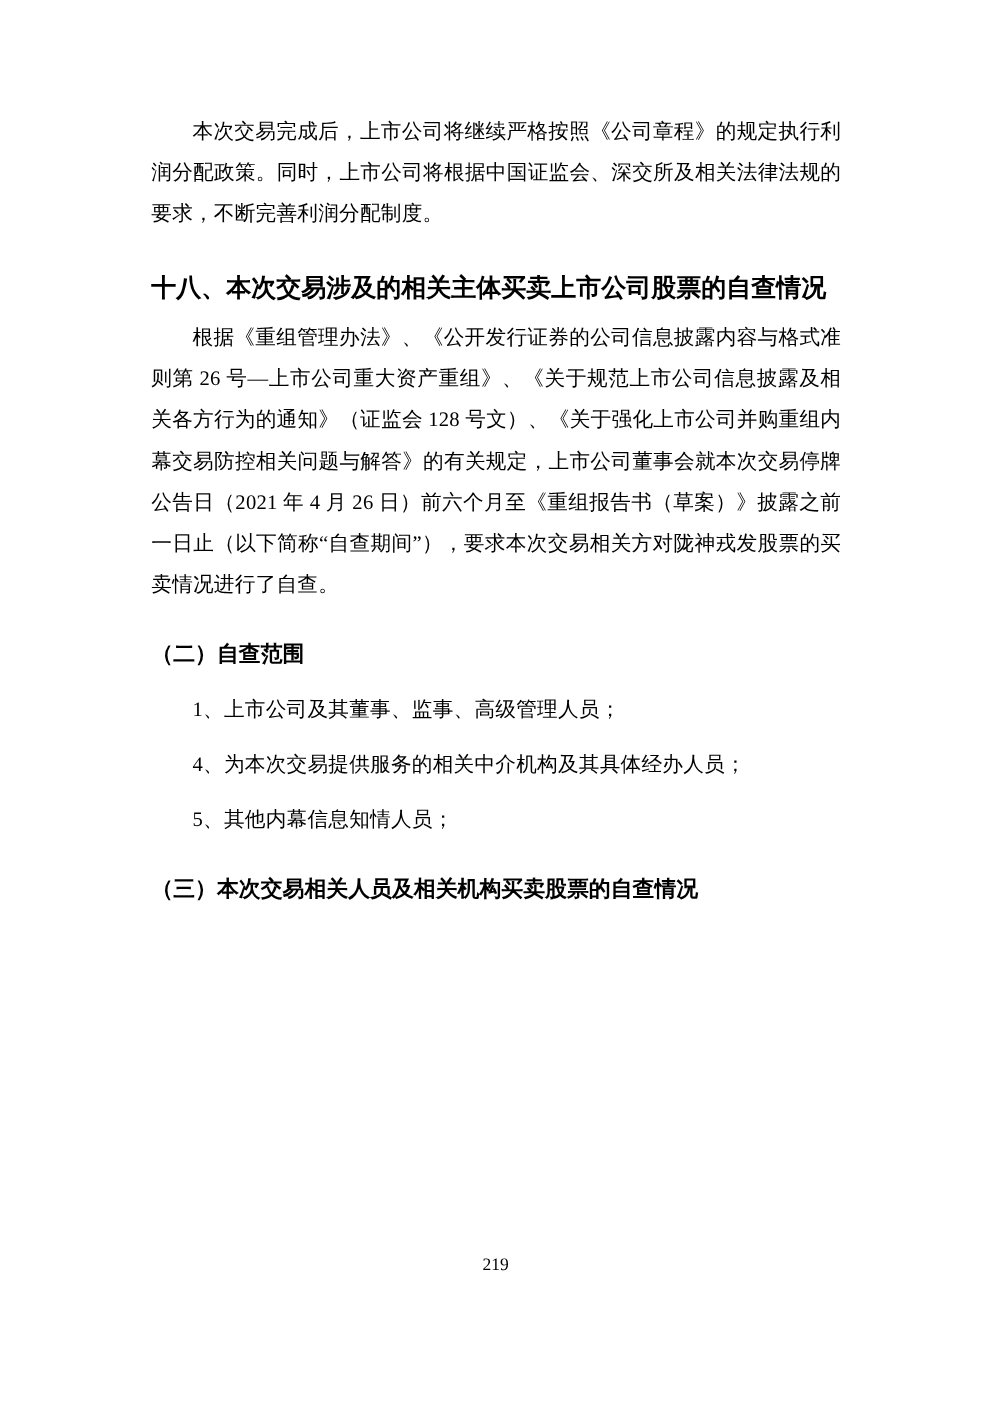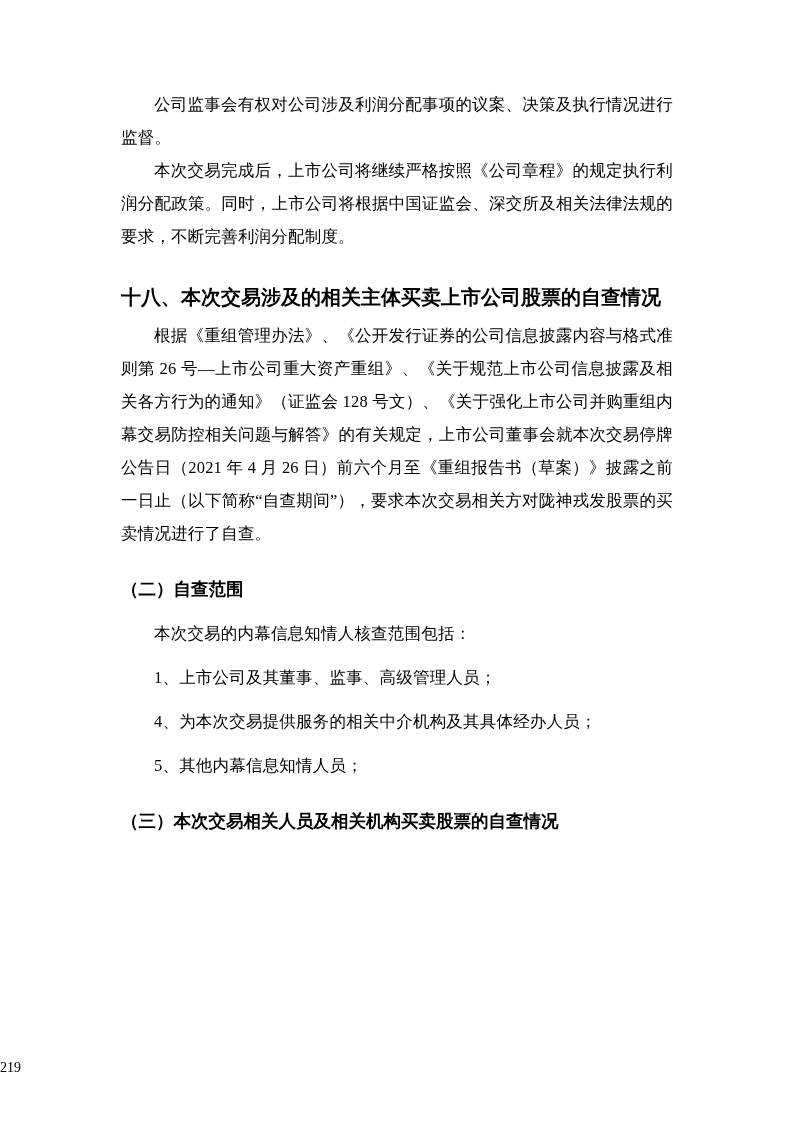--- a/index.html
+++ b/index.html
@@ -45,42 +45,40 @@
   .list-item {
     margin-bottom: 11px;
   }
   .list-block {
     margin-top: 11px;
   }
   .page-number {
     position: absolute;
     left: 0;
     right: 0;
-    top: 1059px;
-    text-align: left;
+    top: 1004px;
+    text-align: center;
     font-size: 14px;
     line-height: 18px;
     font-family: "Liberation Serif", "DejaVu Serif", serif;
   }
 </style>
 </head>
 <body>
 
 <div class="page">
 
-  <p class="para">公司监事会有权对公司涉及利润分配事项的议案、决策及执行情况进行监督。</p>
 
   <p class="para">本次交易完成后，上市公司将继续严格按照《公司章程》的规定执行利润分配政策。同时，上市公司将根据中国证监会、深交所及相关法律法规的要求，不断完善利润分配制度。</p>
 
   <h2 class="heading-chapter">十八、本次交易涉及的相关主体买卖上市公司股票的自查情况</h2>
 
   <p class="para">根据《重组管理办法》、《公开发行证券的公司信息披露内容与格式准则第 26 号—上市公司重大资产重组》、《关于规范上市公司信息披露及相关各方行为的通知》（证监会 128 号文）、《关于强化上市公司并购重组内幕交易防控相关问题与解答》的有关规定，上市公司董事会就本次交易停牌公告日（2021 年 4 月 26 日）前六个月至《重组报告书（草案）》披露之前一日止（以下简称“自查期间”），要求本次交易相关方对陇神戎发股票的买卖情况进行了自查。</p>
 
   <h3 class="heading-section">（二）自查范围</h3>
-  <p class="para">本次交易的内幕信息知情人核查范围包括：</p>
 
   <div class="list-block">
     <p class="para list-item">1、上市公司及其董事、监事、高级管理人员；</p>
     <p class="para list-item">4、为本次交易提供服务的相关中介机构及其具体经办人员；</p>
     <p class="para list-item">5、其他内幕信息知情人员；</p>
   </div>
 
   <h3 class="heading-section">（三）本次交易相关人员及相关机构买卖股票的自查情况</h3>
 
   <div class="page-number">219</div>

